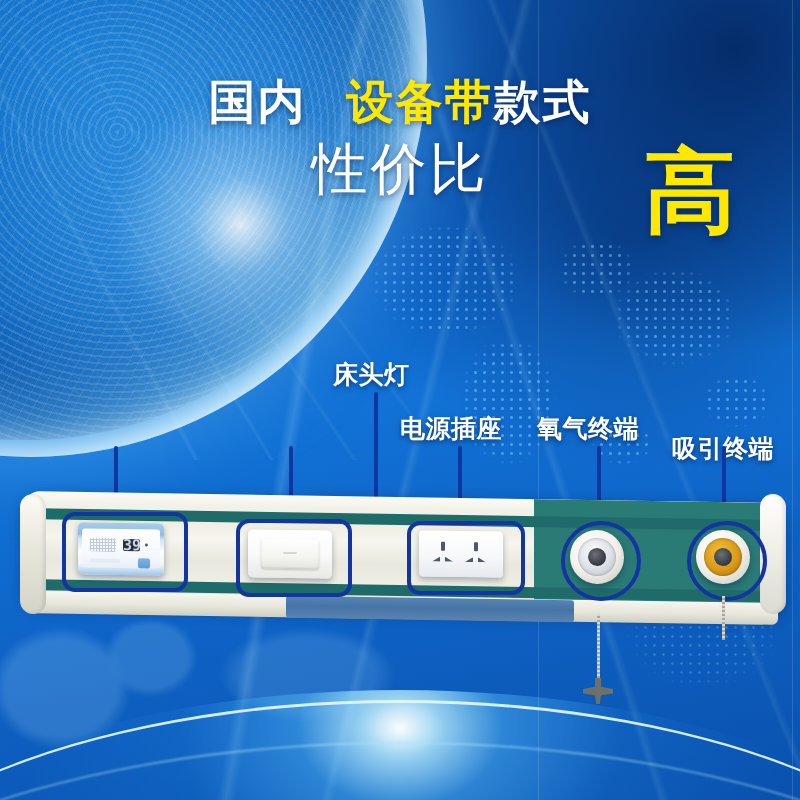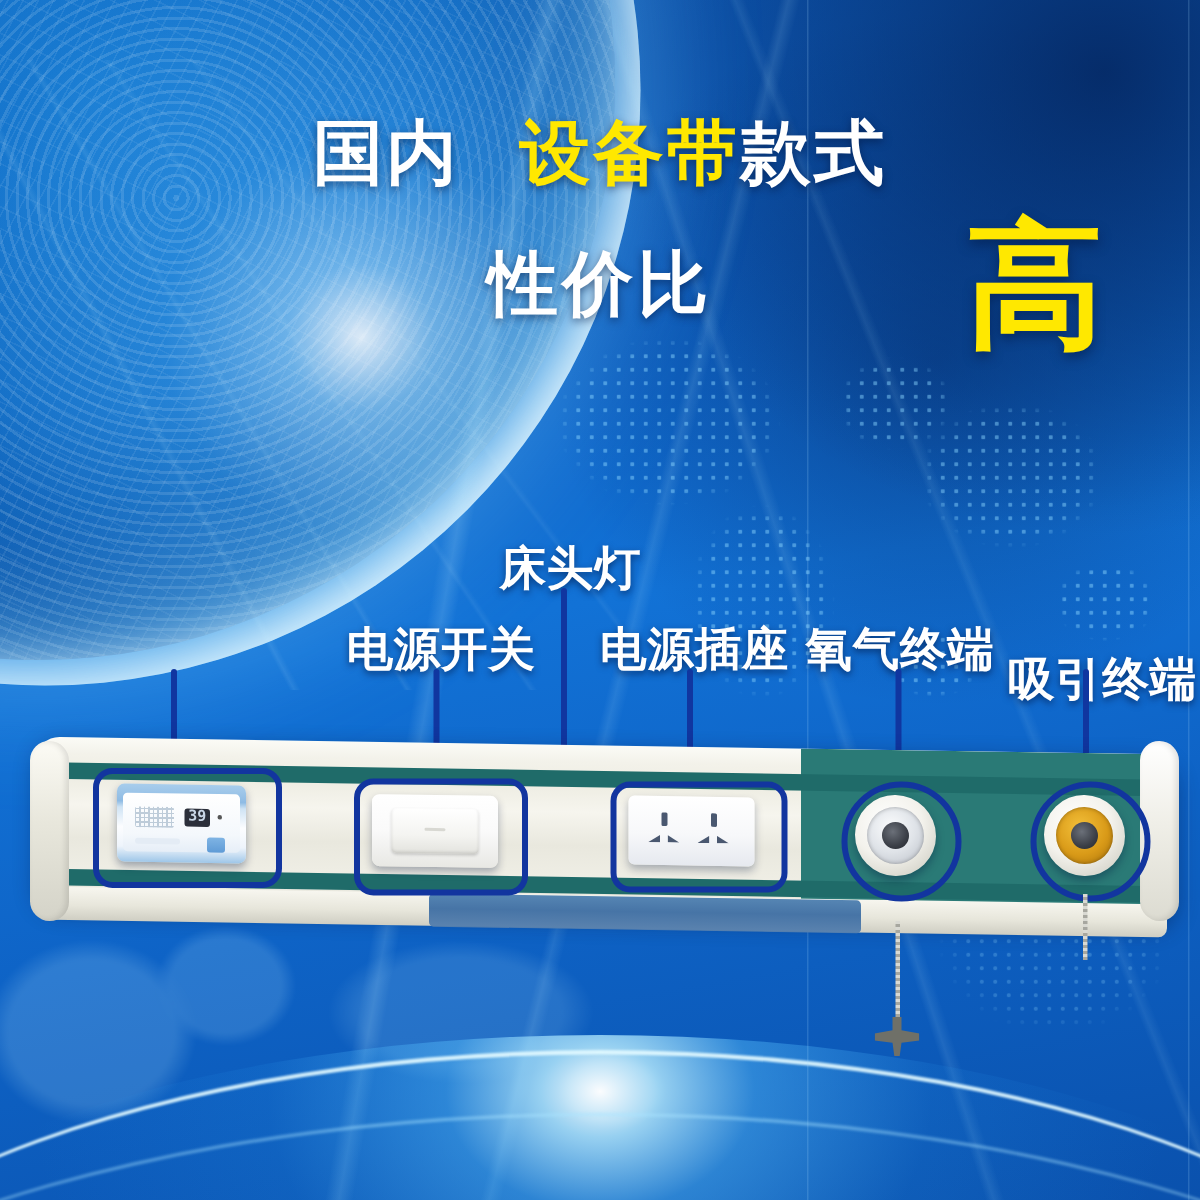--- a/index.html
+++ b/index.html
@@ -113,27 +113,27 @@
     filter:blur(1px);}
 
   
   .hair{position:absolute;top:0;bottom:0;width:1px;background:rgba(170,220,255,.18);}
 
   
   #headline{position:absolute;left:0;right:0;top:78px;text-align:center;}
   .hl-line1{font-size:47px;font-weight:bold;letter-spacing:2px;line-height:1;
             color:#ffffff;text-shadow:0 2px 6px rgba(0,20,60,.55);}
   .hl-line1 .accent{color:#ffe800;margin-left:40px;}
-  .hl-line2{margin-top:40px;font-size:47px;font-weight:bold;letter-spacing:3px;line-height:1;
+  .hl-line2{margin-top:16px;font-size:56px;font-weight:normal;letter-spacing:3px;line-height:1;
             color:#ffffff;text-shadow:0 2px 6px rgba(0,20,60,.55);}
   .hl-big{position:absolute;left:644px;top:145px;font-size:92px;font-weight:bold;line-height:1;
           color:#ffe800;text-shadow:0 3px 8px rgba(0,20,60,.5);}
 
   
-  .calloutlabel{position:absolute;font-size:31px;font-weight:bold;color:#ffffff;
+  .calloutlabel{position:absolute;font-size:25px;font-weight:bold;color:#ffffff;
                 white-space:nowrap;letter-spacing:.5px;
                 text-shadow:0 2px 5px rgba(0,25,70,.65);}
   .leader{position:absolute;width:4px;background:#1036a0;border-radius:2px;}
 
   
   #panel{position:absolute;left:24px;top:497px;width:760px;height:126px;}
   .panel-body{position:absolute;left:0;top:0;width:760px;height:112px;
     border-radius:16px 18px 18px 16px;
     background:linear-gradient(180deg,#fbfbf6 0%,#f3f2ea 10%,#eeede3 24%,#f6f5ee 40%,#e9e8de 60%,#efeee5 80%,#e2e1d6 100%);
     box-shadow:0 5px 14px rgba(0,20,60,.45);
@@ -164,21 +164,21 @@
   .intercom{position:absolute;left:78px;top:523px;width:86px;height:52px;
     border-radius:5px;background:linear-gradient(180deg,#a8cdec,#8ebbe4 22%,#cfe3f4 30%,#fcfdff 55%,#eef4fb 80%,#9ec6e8 100%);
     box-shadow:0 3px 6px rgba(0,20,60,.35);transform:skewY(.9deg);}
   .ic-face{position:absolute;left:4px;top:6px;right:4px;bottom:7px;border-radius:3px;
     background:linear-gradient(180deg,#ffffff,#f4f8fc 70%,#e6eef7);}
   .ic-grille{position:absolute;left:8px;top:9px;width:26px;height:14px;opacity:.55;
     background:repeating-linear-gradient(0deg,#8fa7bd 0 1px,transparent 1px 3px),
                repeating-linear-gradient(90deg,#8fa7bd 0 1px,transparent 1px 3px);
     border-radius:2px;}
   .ic-display{position:absolute;left:41px;top:10px;width:17px;height:12px;border-radius:2px;
-    background:#2b2f3a;color:#c9d6e6;font-size:10px;font-weight:bold;line-height:12px;text-align:center;
+    background:#2b2f3a;color:#c9d6e6;font-size:15px;font-weight:bold;line-height:12px;text-align:center;
     font-family:"DejaVu Sans Mono",monospace;}
   .ic-dot{position:absolute;left:63px;top:14px;width:3px;height:3px;border-radius:50%;background:#555;}
   .ic-btn{position:absolute;left:56px;top:29px;width:12px;height:10px;border-radius:2px;
     background:linear-gradient(180deg,#7fb4e4,#5f9bd6);}
   .ic-bar{position:absolute;left:8px;top:30px;width:30px;height:4px;border-radius:2px;background:#e4ecf5;}
 
   
   .switch{position:absolute;left:248px;top:530px;width:84px;height:48px;border-radius:5px;
     background:linear-gradient(180deg,#ffffff,#fafafa 50%,#e8e8e4);
     box-shadow:0 3px 6px rgba(0,20,60,.32);transform:skewY(.9deg);}
@@ -240,21 +240,20 @@
   <div class="hair" style="left:792px"></div>
 
   <div id="headline">
     <div class="hl-line1"><span>国内</span><span class="accent">设备带</span><span>款式</span></div>
     <div class="hl-line2">性价比</div>
   </div>
   <div class="hl-big">高</div>
 
   <div class="leader" style="left:114px;top:446px;height:70px"></div>
 
-  <div class="calloutlabel" style="left:231px;top:412px">电源开关</div>
   <div class="leader" style="left:289px;top:446px;height:78px"></div>
 
   <div class="calloutlabel" style="left:333px;top:358px">床头灯</div>
   <div class="leader" style="left:374px;top:392px;height:212px"></div>
 
   <div class="calloutlabel" style="left:400px;top:412px">电源插座</div>
   <div class="leader" style="left:458px;top:446px;height:78px"></div>
 
   <div class="calloutlabel" style="left:537px;top:412px">氧气终端</div>
   <div class="leader" style="left:597px;top:446px;height:80px"></div>

